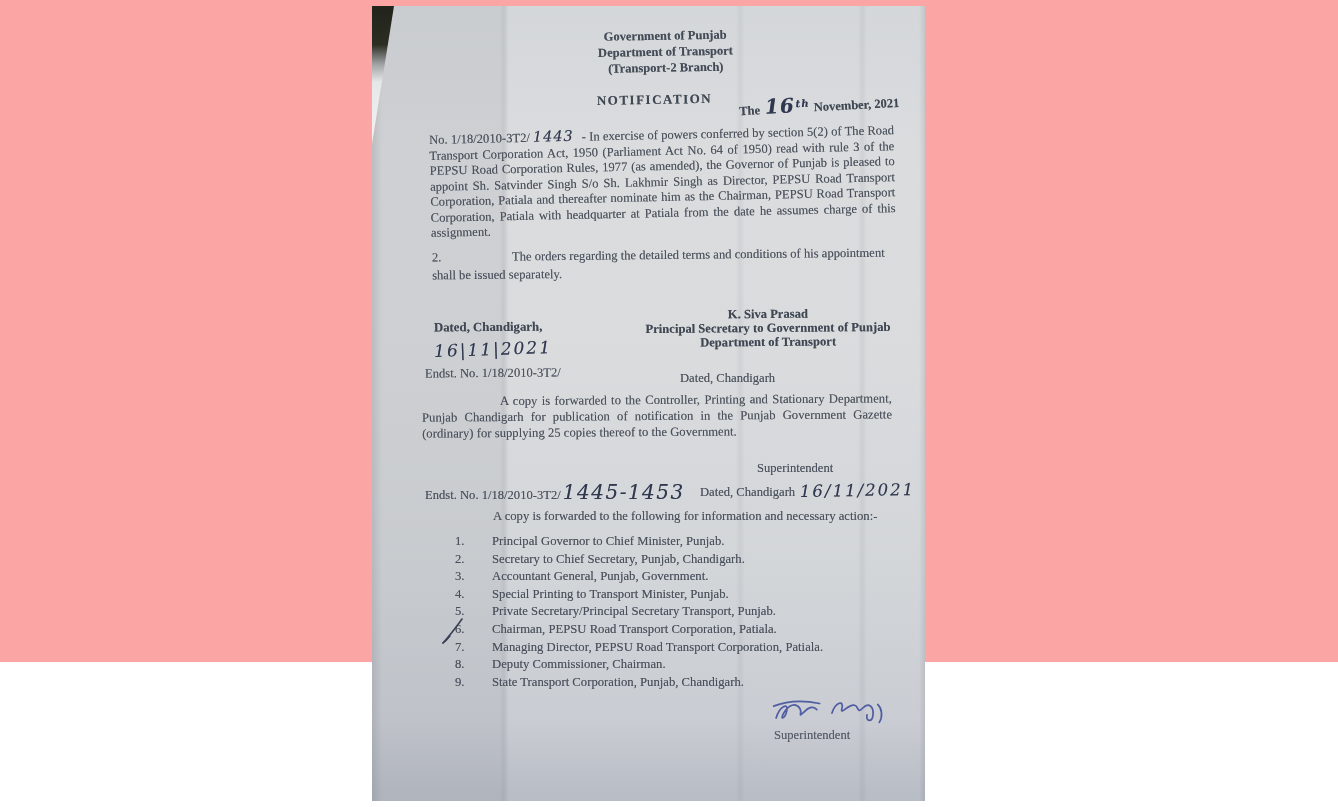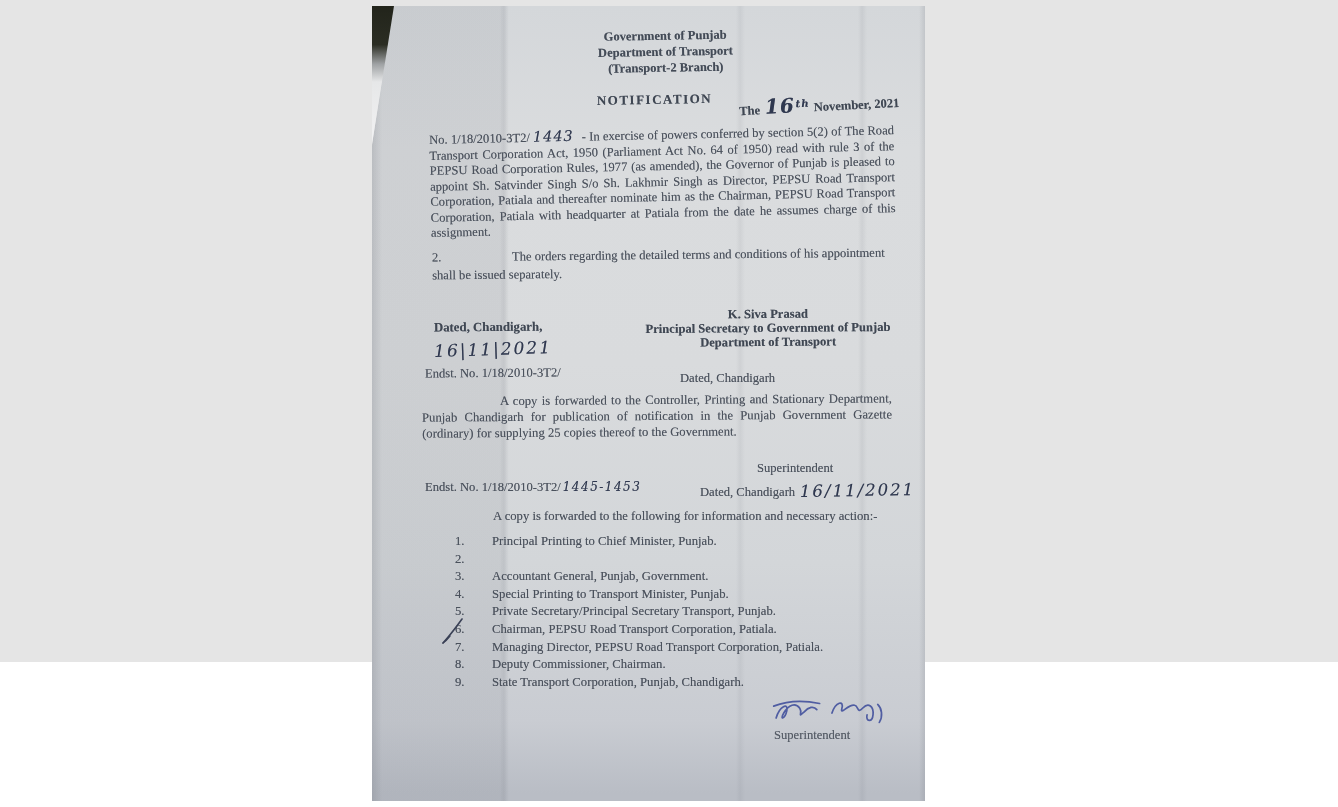--- a/index.html
+++ b/index.html
@@ -2,21 +2,21 @@
 <html><head>
 <meta charset="utf-8">
 <style>
   * { margin: 0; padding: 0; box-sizing: border-box; }
   html, body {
     width: 1338px; height: 807px;
     background: #ffffff;
     overflow: hidden;
     font-family: "Liberation Serif", "DejaVu Serif", serif;
   }
-  .stage { position: relative; width: 1338px; height: 662px; background: #e5e5e5; }
+  .stage { position: relative; width: 1338px; height: 662px; background: #fca5a5; }
 
   
   .paper {
     position: absolute; left: 372px; top: 6px; width: 553px; height: 795px;
   }
   .paper-bg {
     position: absolute; inset: 0;
     background:
       linear-gradient(90deg, rgba(100,105,115,0.10) 130px, rgba(100,105,115,0.0) 136px),
       linear-gradient(90deg, transparent 128px, rgba(90,95,105,0.10) 132px, transparent 137px),
@@ -81,21 +81,21 @@
     position: absolute; left: 50px; width: 470px; top: 386px;
     font-size: 12.7px; line-height: 16px; text-align: justify; text-indent: 78px;
     transform: rotate(-0.4deg);
   }
 
   .supt1 { position: absolute; left: 385px; top: 455px; font-size: 12.6px; }
 
   .endst2 { position: absolute; left: 53px; top: 470px; width: 480px; height: 26px; font-size: 12.6px; }
   .endst2 .left-part { position: absolute; left: 0; top: 4px; white-space: nowrap; }
   .endst2 .right-part { position: absolute; left: 262px; top: 5px; white-space: nowrap; margin-left: 13px; }
-  .hw-range { font-size: 12px; padding-left: 2px; letter-spacing: 1.5px; }
+  .hw-range { font-size: 20px; padding-left: 2px; letter-spacing: 1.5px; }
   .hw-date2 { font-size: 16.5px; padding-left: 5px; letter-spacing: 2px; display: inline-block; transform: rotate(-1deg); }
 
   .fwd2 { position: absolute; left: 121px; top: 503px; font-size: 12.7px; white-space: nowrap; text-align: center; }
 
   .dist { position: absolute; left: 83px; top: 527px; font-size: 12.7px; line-height: 17.6px; }
   .dist .row { display: flex; position: relative; }
   .dist .no { width: 37px; flex: 0 0 37px; }
   .dist .tick { position: absolute; left: -14px; top: -3px; width: 26px; height: 26px; }
 
   .bottom-sig { position: absolute; left: 398px; top: 686px; transform: rotate(-2deg); }
@@ -155,24 +155,25 @@
         <span class="right-part">
           <span>Dated, Chandigarh</span><span class="hw hw-date2">16/11/2021</span>
         </span>
       </div>
 
       <div class="fwd2 t">A copy is forwarded to the following for information and necessary action:-</div>
 
       <div class="dist t">
         <div class="row">
           <span class="no">1.</span>
-          <span>Principal Printing to Chief Minister, Punjab.</span>
+          <span>Principal Governor to Chief Minister, Punjab.</span>
         </div>
         <div class="row">
           <span class="no">2.</span>
+          <span>Secretary to Chief Secretary, Punjab, Chandigarh.</span>
         </div>
         <div class="row">
           <span class="no">3.</span>
           <span>Accountant General, Punjab, Government.</span>
         </div>
         <div class="row">
           <span class="no">4.</span>
           <span>Special Printing to Transport Minister, Punjab.</span>
         </div>
         <div class="row">

